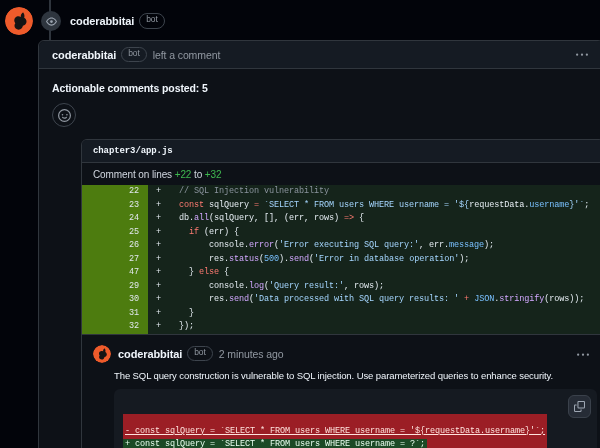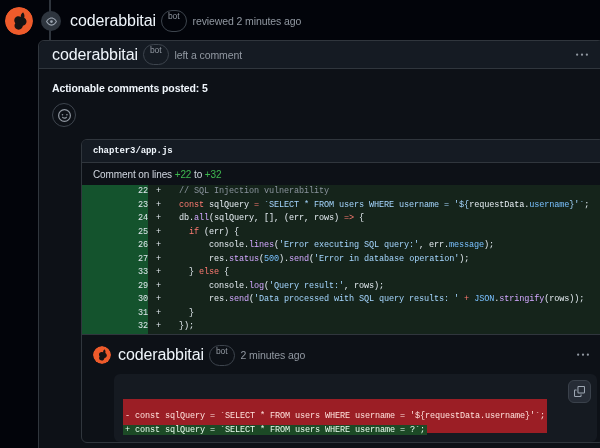--- a/index.html
+++ b/index.html
@@ -13,23 +13,23 @@
   }
   .muted { color:#9198a1; }
 
   
   .timeline-line { position:absolute; left:49px; top:0; width:2px; height:42px; background:#2f353d; }
   .top-row { position:absolute; left:5px; top:7px; right:4px; height:28px; display:flex; align-items:center; }
   .avatar-lg { width:28px; height:28px; border-radius:50%; flex:none; }
   .eye-badge { width:20px; height:20px; border-radius:50%; background:#2e353e; margin-left:8px;
     display:flex; align-items:center; justify-content:center; flex:none; z-index:2; }
   .eye-badge svg { width:11px; height:11px; fill:#9ea7b3; }
-  .name { font-weight:400; font-size:16px; color:#f0f6fc; margin-left:9px; }
+  .name { font-weight:700; font-size:11px; color:#f0f6fc; margin-left:9px; }
   .bot-pill { font-size:8.5px; color:#9198a1; border:1px solid #3d444d; border-radius:999px;
-    padding:1px 6px 10px; margin-left:5px; line-height:1; }
+    padding:1px 6px 4px; margin-left:5px; line-height:1; }
   .action-text { font-size:10.5px; margin-left:6px; }
   .spacer { flex:1; }
   .link { font-size:10.5px; font-weight:600; color:#4493f8; cursor:pointer; }
 
   
   .outer-box { position:absolute; left:38px; top:40px; width:566px; height:424px;
     background:#0d1117; border:1px solid #30363d; border-radius:6px; }
   .outer-header { height:28px; display:flex; align-items:center; padding:0 13px;
     background:#151b23; border-bottom:1px solid #30363d; border-radius:6px 6px 0 0; }
   .kebab { width:16px; height:16px; display:flex; align-items:center; justify-content:center; cursor:pointer; }
@@ -42,40 +42,40 @@
 
   
   .file-card { margin:12px 0 0 29px; width:524px; border:1px solid #30363d; border-radius:6px;
     background:#0d1117; overflow:hidden; }
   .file-header { padding:6px 11px; background:#151b23; border-bottom:1px solid #30363d;
     font-family:"Liberation Mono", monospace; font-size:9px; font-weight:700; color:#f0f6fc; }
   .lines-row { padding:6px 11px 5px; font-size:10px; color:#d1d7e0; }
   .lines-row .ln-green { color:#3fb950;text-align:right; }
   .diff { font-family:"Liberation Mono", monospace; font-size:8.5px; line-height:13.5px; }
   .diff-row { display:flex; }
-  .diff-gutter { flex:none; width:66px; background:#14532d; color:#e2e8ef;
-    text-align:right; padding-right:0; }
+  .diff-gutter { flex:none; width:66px; background:#4d7c0f; color:#e2e8ef;
+    text-align:right; padding-right:9px; }
   .diff-code { flex:1; background:#15241b; padding-left:8px; white-space:pre; color:#e6edf3; }
   .diff-marker { display:inline-block; width:13px; color:#e6edf3; }
   .tok-p { color:#e6edf3; } .tok-k { color:#ff7b72; } .tok-s { color:#a5d6ff; }
   .tok-f { color:#d2a8ff;margin-top:27px; } .tok-c { color:#79c0ff; } .tok-cm { color:#8b949e;font-family:Liberation Mono, monospace; }
 
   
   .thread { border-top:1px solid #30363d; padding:10px 11px 0; position:relative; }
   .thread-header { display:flex; align-items:center; }
   .avatar-sm { width:18px; height:18px; border-radius:50%; flex:none; }
   .thread .name { margin-left:7px; }
   .thread-kebab { position:absolute; right:13px; top:12px; }
   .thread-body { margin-left:21px; margin-top:7px; font-size:9.5px; color:#f0f6fc; }
 
   
   .sugg-block { margin-top:8px; width:483px; background:#151a21; border-radius:6px;
     padding:9px 9px; position:relative; font-family:"Liberation Mono", monospace;
     font-size:8.5px; line-height:13.5px; white-space:pre; height:68px; }
-  .sg-del { background:#9b1e25; color:#ffe2dd; padding:12px 2px; }
+  .sg-del { background:#9b1e25; color:#ffe2dd; padding:12px 2px;text-decoration:underline; }
   .sg-add { background:#1c4a26; color:#eafff0; padding:0 2px; }
   .copy-btn { position:absolute; top:6px; right:6px; width:23px; height:23px;
     background:#262c36; border:1px solid #3a414b; border-radius:6px;
     display:flex; align-items:center; justify-content:center; cursor:pointer; }
   .copy-btn svg { width:11px; height:11px; fill:#9ea7b3; }
 </style>
 </head>
 <body>
 
 <div class="timeline-line"></div>
@@ -85,21 +85,20 @@
     <circle cx="14" cy="14" r="14" fill="#ee5b2b"></circle>
     <path fill="#141414" d="M18.5 5.2c-2 .7-3 2.8-2.7 4.8-1.7-1.1-4-.9-5.4.6-1.5 1.6-1.5 4-.1 5.6-1.2 1.6-1.1 3.9.4 5.3 1.7 1.6 4.4 1.5 6-.2.7-.7 1.1-1.6 1.2-2.5 1.9-.3 3.4-1.8 3.6-3.7.2-1.8-.8-3.5-2.3-4.3.6-1.8.2-3.9-1-5.4z"></path>
   </svg>
   <span class="eye-badge">
     <svg viewBox="0 0 16 16">
         <path d="M8 2c1.981 0 3.671.992 4.933 2.078 1.27 1.091 2.187 2.345 2.637 3.023a1.62 1.62 0 0 1 0 1.798c-.45.678-1.367 1.932-2.637 3.023C11.67 13.008 9.981 14 8 14c-1.981 0-3.671-.992-4.933-2.078C1.797 10.83.88 9.576.43 8.898a1.62 1.62 0 0 1 0-1.798c.45-.677 1.367-1.931 2.637-3.022C4.33 2.992 6.019 2 8 2ZM1.679 7.932a.12.12 0 0 0 0 .136c.411.622 1.241 1.75 2.366 2.717C5.176 11.758 6.527 12.5 8 12.5c1.473 0 2.825-.742 3.955-1.715 1.124-.967 1.954-2.096 2.366-2.717a.12.12 0 0 0 0-.136c-.412-.621-1.242-1.75-2.366-2.717C10.824 4.242 9.473 3.5 8 3.5c-1.473 0-2.825.742-3.955 1.715-1.124.967-1.954 2.096-2.366 2.717ZM8 10a2 2 0 1 1-.001-3.999A2 2 0 0 1 8 10Z"></path>
       </svg>
   </span>
   <span class="name">coderabbitai</span>
   <span class="bot-pill">bot</span>
-  <span class="action-text muted">reviewed 2 minutes ago</span>
   <span class="spacer"></span>
 </div>
 
 <div class="outer-box">
   <div class="outer-header">
     <span class="name" style="margin-left:0">coderabbitai</span>
     <span class="bot-pill">bot</span>
     <span class="action-text muted">left a comment</span>
     <span class="spacer"></span>
     <span class="kebab">
@@ -134,28 +133,28 @@
           <div class="diff-row">
             <span class="diff-gutter">24</span>
             <span class="diff-code"><span class="diff-marker">+</span><span class="tok-p">  db.</span><span class="tok-f">all</span><span class="tok-p">(sqlQuery, [], (err, rows) </span><span class="tok-k">=&gt;</span><span class="tok-p"> {</span></span>
           </div>
           <div class="diff-row">
             <span class="diff-gutter">25</span>
             <span class="diff-code"><span class="diff-marker">+</span><span class="tok-p">    </span><span class="tok-k">if</span><span class="tok-p"> (err) {</span></span>
           </div>
           <div class="diff-row">
             <span class="diff-gutter">26</span>
-            <span class="diff-code"><span class="diff-marker">+</span><span class="tok-p">        console.</span><span class="tok-f">lines</span><span class="tok-p">(</span><span class="tok-s">'Error executing SQL query:'</span><span class="tok-p">, err.</span><span class="tok-c">message</span><span class="tok-p">);</span></span>
+            <span class="diff-code"><span class="diff-marker">+</span><span class="tok-p">        console.</span><span class="tok-f">error</span><span class="tok-p">(</span><span class="tok-s">'Error executing SQL query:'</span><span class="tok-p">, err.</span><span class="tok-c">message</span><span class="tok-p">);</span></span>
           </div>
           <div class="diff-row">
             <span class="diff-gutter">27</span>
             <span class="diff-code"><span class="diff-marker">+</span><span class="tok-p">        res.</span><span class="tok-f">status</span><span class="tok-p">(</span><span class="tok-c">500</span><span class="tok-p">).</span><span class="tok-f">send</span><span class="tok-p">(</span><span class="tok-s">'Error in database operation'</span><span class="tok-p">);</span></span>
           </div>
           <div class="diff-row">
-            <span class="diff-gutter">33</span>
+            <span class="diff-gutter">47</span>
             <span class="diff-code"><span class="diff-marker">+</span><span class="tok-p">    } </span><span class="tok-k">else</span><span class="tok-p"> {</span></span>
           </div>
           <div class="diff-row">
             <span class="diff-gutter">29</span>
             <span class="diff-code"><span class="diff-marker">+</span><span class="tok-p">        console.</span><span class="tok-f">log</span><span class="tok-p">(</span><span class="tok-s">'Query result:'</span><span class="tok-p">, rows);</span></span>
           </div>
           <div class="diff-row">
             <span class="diff-gutter">30</span>
             <span class="diff-code"><span class="diff-marker">+</span><span class="tok-p">        res.</span><span class="tok-f">send</span><span class="tok-p">(</span><span class="tok-s">'Data processed with SQL query results: '</span><span class="tok-p"> </span><span class="tok-k">+</span><span class="tok-p"> </span><span class="tok-c">JSON</span><span class="tok-p">.</span><span class="tok-f">stringify</span><span class="tok-p">(rows));</span></span>
           </div>
@@ -178,20 +177,21 @@
           <span class="name">coderabbitai</span>
           <span class="bot-pill">bot</span>
           <span class="action-text muted">2 minutes ago</span>
         </div>
         <span class="kebab thread-kebab">
           <svg viewBox="0 0 16 16">
               <path d="M8 9a1.5 1.5 0 1 0 0-3 1.5 1.5 0 0 0 0 3ZM1.5 9a1.5 1.5 0 1 0 0-3 1.5 1.5 0 0 0 0 3Zm13 0a1.5 1.5 0 1 0 0-3 1.5 1.5 0 0 0 0 3Z"></path>
             </svg>
         </span>
         <div class="thread-body">
+          <div>The SQL query construction is vulnerable to SQL injection. Use parameterized queries to enhance security.</div>
           <div class="sugg-block">
             <div><div class="sugg-line"><span class="sg-del">- const sqlQuery = `SELECT * FROM users WHERE username = '${requestData.username}'`;</span></div><div class="sugg-line"><span class="sg-add">+ const sqlQuery = `SELECT * FROM users WHERE username = ?`;</span></div></div>
             <div class="copy-btn">
               <svg viewBox="0 0 16 16">
                   <path d="M0 6.75C0 5.784.784 5 1.75 5h1.5a.75.75 0 0 1 0 1.5h-1.5a.25.25 0 0 0-.25.25v7.5c0 .138.112.25.25.25h7.5a.25.25 0 0 0 .25-.25v-1.5a.75.75 0 0 1 1.5 0v1.5A1.75 1.75 0 0 1 9.25 16h-7.5A1.75 1.75 0 0 1 0 14.25Z"></path>
                   <path d="M5 1.75C5 .784 5.784 0 6.75 0h7.5C15.216 0 16 .784 16 1.75v7.5A1.75 1.75 0 0 1 14.25 11h-7.5A1.75 1.75 0 0 1 5 9.25Zm1.75-.25a.25.25 0 0 0-.25.25v7.5c0 .138.112.25.25.25h7.5a.25.25 0 0 0 .25-.25v-7.5a.25.25 0 0 0-.25-.25Z"></path>
                 </svg>
             </div>
           </div>
         </div>

